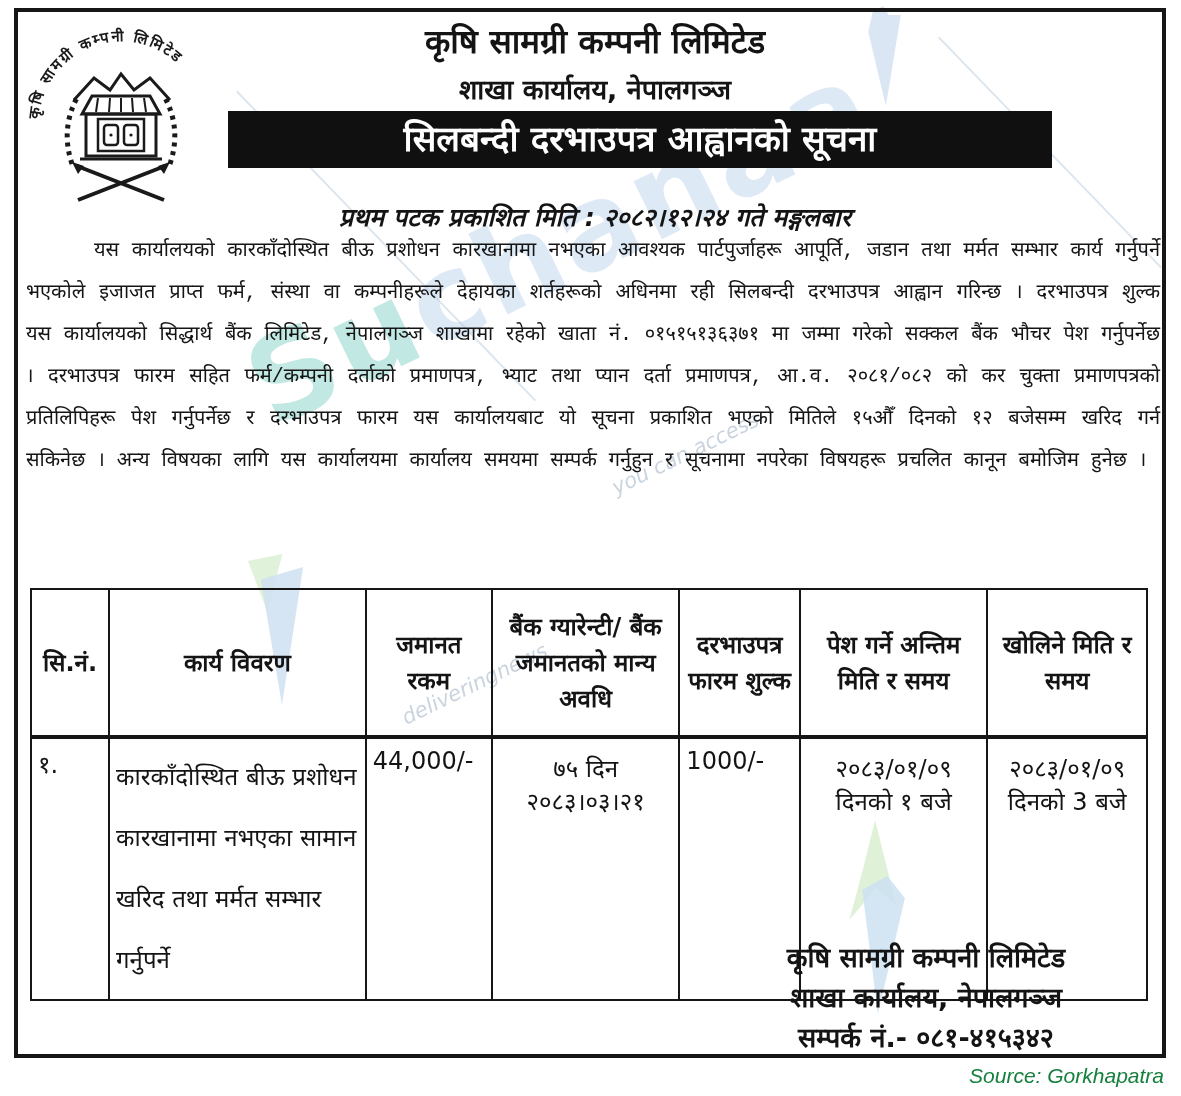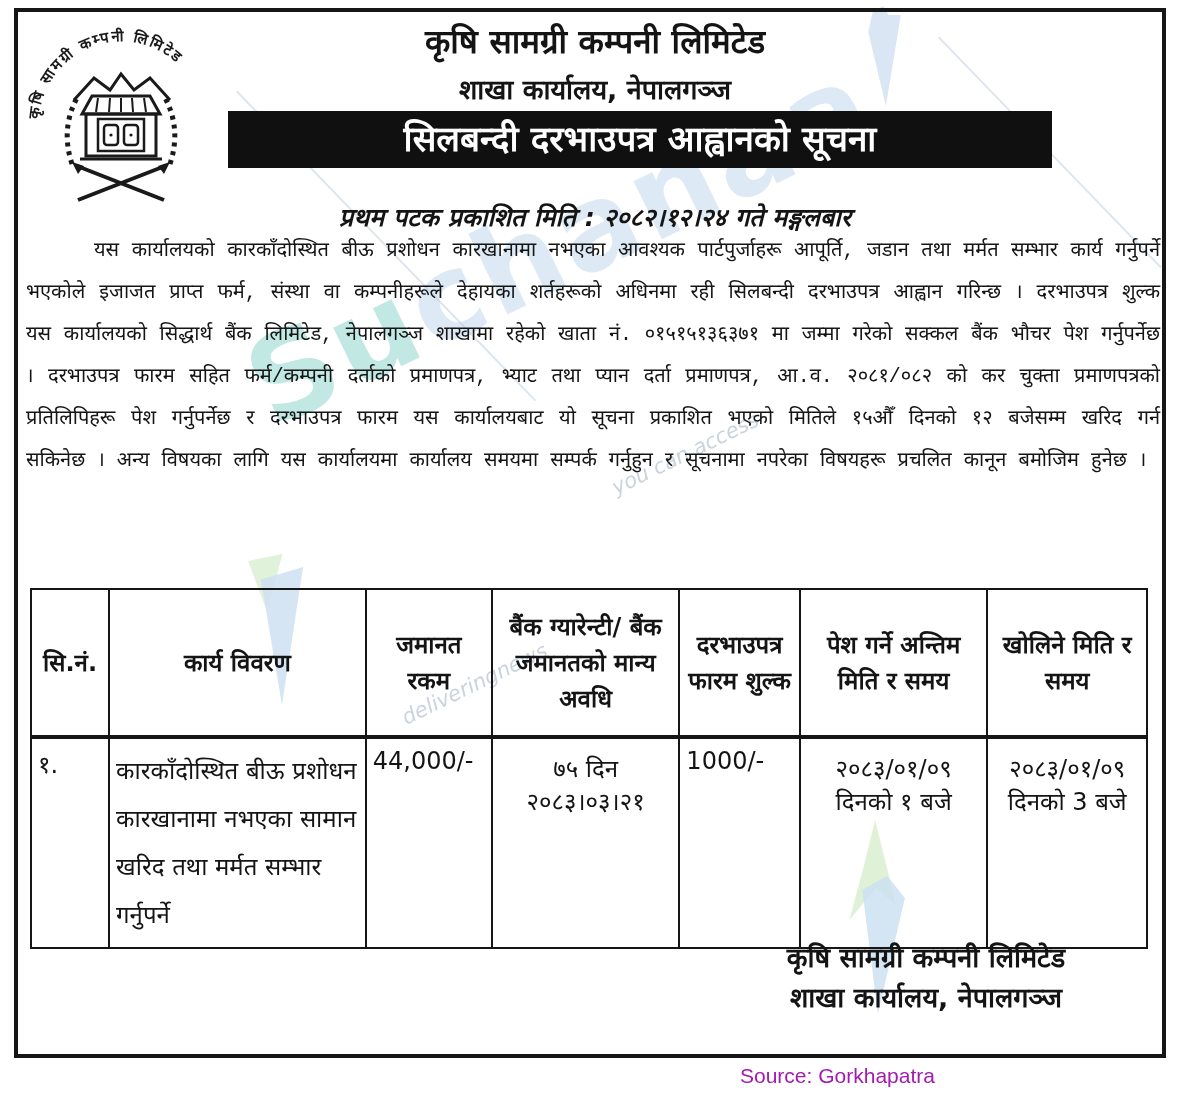--- a/index.html
+++ b/index.html
@@ -40,26 +40,26 @@
   .para{left:26px;top:230px;width:1134px;font-size:20px;line-height:42px;
         text-align:justify;text-indent:68px;z-index:2;font-family:Liberation Mono, monospace;}
   
   table.tnd{left:30px;top:588px;width:1118px;border-collapse:collapse;z-index:2;position:absolute;
             table-layout:fixed;}
   table.tnd td{border:2px solid #161616;vertical-align:middle;}
   table.tnd .hrow td{height:148px;text-align:center;font-weight:bold;font-size:24px;
                      line-height:36px;border-bottom-width:4px;padding:2px 4px;box-sizing:border-box;}
   table.tnd .drow td{height:182px;vertical-align:top;font-size:24px;padding:8px 6px;box-sizing:border-box;}
   .stack{display:flex;flex-direction:column;align-items:center;padding-top:4px;text-align:center;}
-  .desc{line-height:48px;padding-left:4px;margin-left:14px;}
+  .desc{line-height:61px;padding-left:4px;margin-left:14px;}
   
   .footer{left:700px;top:938px;width:452px;text-align:center;font-size:27px;font-weight:bold;
           line-height:40px;z-index:2;}
-  .source{left:740px;top:1064px;width:424px;text-align:left;font-size:21px;
-          color:#a21caf;font-family:"Liberation Sans","DejaVu Sans",sans-serif;z-index:2;}
+  .source{left:740px;top:1064px;width:424px;text-align:right;font-size:21px;font-style:italic;
+          color:#15803d;font-family:"Liberation Sans","DejaVu Sans",sans-serif;z-index:2;}
 </style>
 </head>
 <body>
 
 <div class="abs wm faint-line" style="left:236px;top:92px;height:430px;transform:rotate(-44deg);transform-origin:top left;"></div>
 <div class="abs wm faint-line" style="left:938px;top:38px;height:320px;transform:rotate(-44deg);transform-origin:top left;"></div>
 <div class="abs wm wm-brand"><span class="s1">Su</span><span class="s2">chanaa</span></div>
 <div class="abs wm wm-tag" style="left:398px;top:708px;">deliveringnews</div>
 <div class="abs wm wm-tag" style="left:608px;top:478px;">you can access</div>
 <div class="abs wm kite k-top"></div>
@@ -149,15 +149,16 @@
           <span>दिनको 3 बजे</span>
         </div>
       </td>
     </tr>
   </tbody>
 </table>
 
 <div class="abs footer">
   <div>कृषि सामग्री कम्पनी लिमिटेड</div>
   <div>शाखा कार्यालय, नेपालगञ्ज</div>
+  <div>सम्पर्क नं.- ०८१-४१५३४२</div>
 </div>
 
 <div class="abs source">Source: Gorkhapatra</div>
 
 </body></html>

